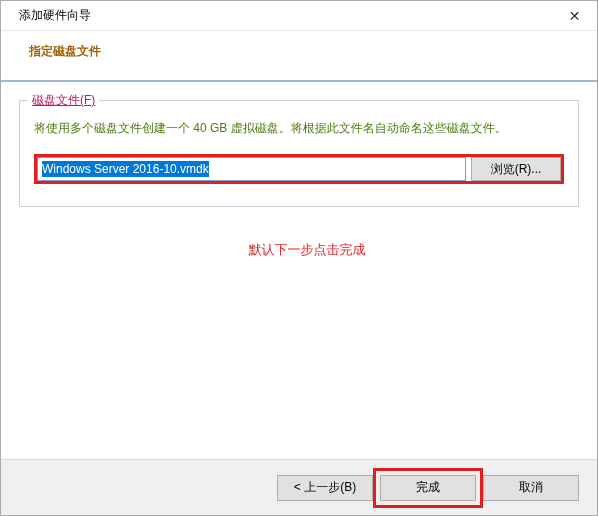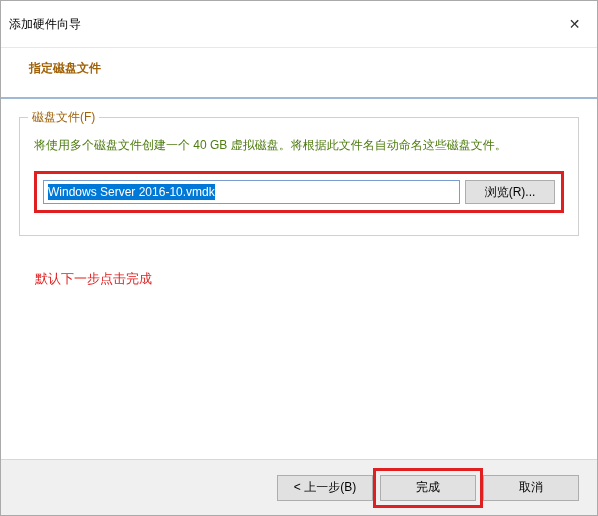--- a/index.html
+++ b/index.html
@@ -14,25 +14,25 @@
     }
     .window {
       width: 598px;
       height: 516px;
       border: 1px solid #aaa;
       background: #fff;
       display: flex;
       flex-direction: column;
     }
     .titlebar {
-      height: 47px;
+      height: 30px;
       display: flex;
       align-items: center;
       justify-content: space-between;
-      padding: 0 0 0 8px;
+      padding: 0 0 0 18px;
       background: #fff;
       border-bottom: 1px solid #e8e8e8;
     }
     .titlebar-title {
       font-size: 12px;
       color: #000;
     }
     .close-btn {
       width: 45px;
       height: 30px;
@@ -72,31 +72,31 @@
       position: relative;
       padding: 18px 14px 22px 14px;
     }
     .groupbox-legend {
       position: absolute;
       top: -9px;
       left: 8px;
       background: #fff;
       padding: 0 4px;
       font-size: 12px;
-      color: #a16207;
+      color: #be185d;
+      text-decoration: underline;
     }
     .desc-text {
       font-size: 12px;
       color: #4d7c0f;
       line-height: 1.6;
       margin-bottom: 16px;
     }
     .input-row-highlight {
       border: 3px solid #e02020;
-      padding: 6px;
       display: flex;
       align-items: center;
       gap: 5px;
     }
     .file-input-wrap {
       flex: 1;
       position: relative;
     }
     .file-input-display {
       width: 100%;
@@ -121,20 +121,21 @@
       border: 1px solid #adadad;
       font-size: 12px;
       font-family: inherit;
       cursor: pointer;
     }
     .hint-text {
       color: #e02020;
       font-size: 13px;
       margin-top: 34px;
       margin-left: 16px;
+      text-align: center;
     }
     .footer {
       height: 56px;
       display: flex;
       align-items: center;
       justify-content: flex-end;
       padding: 0 18px;
       border-top: 1px solid #d8d8d8;
       background: #f0f0f0;
     }

